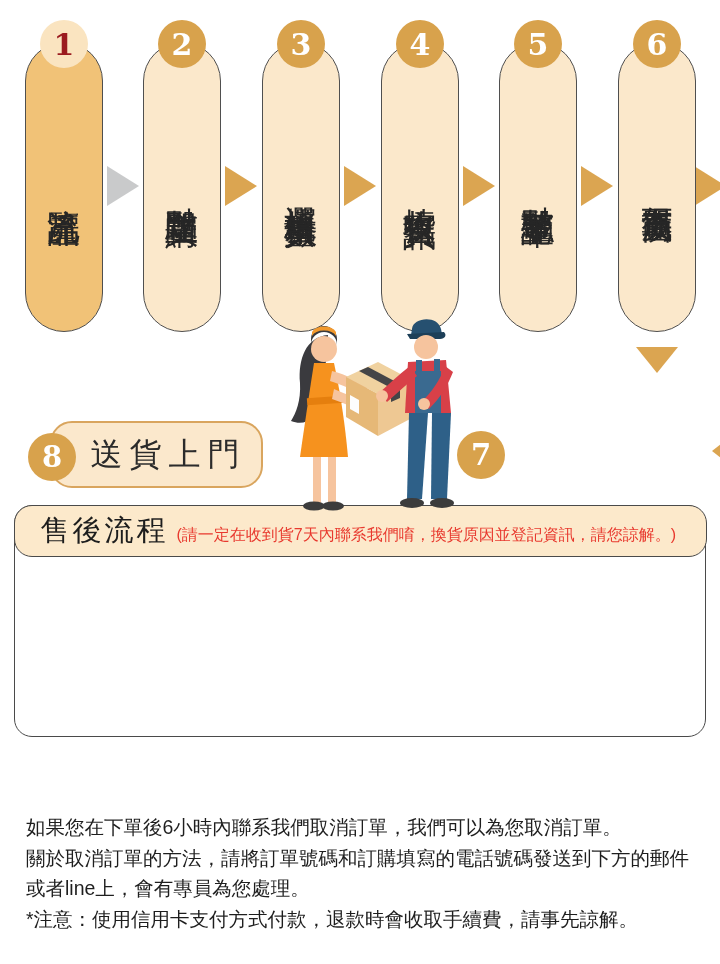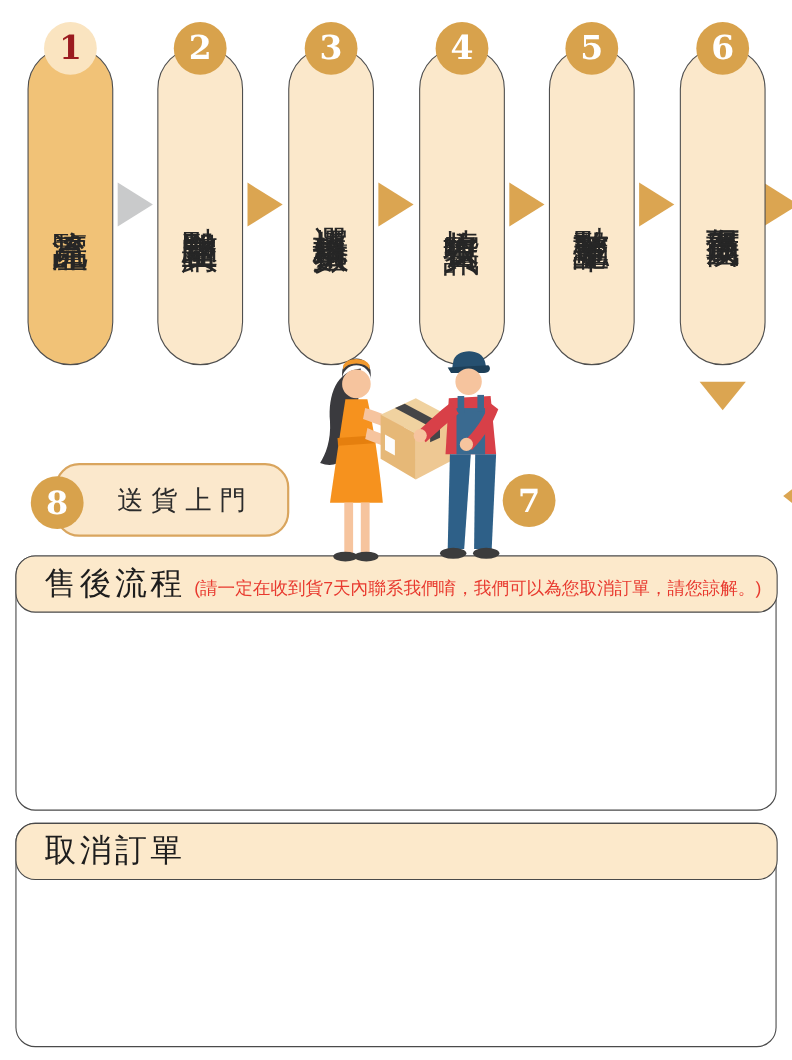--- a/index.html
+++ b/index.html
@@ -39,21 +39,21 @@
     position:absolute;left:712px;top:440px;width:0;height:0;
     border-top:11px solid transparent;border-bottom:11px solid transparent;
     border-right:14px solid #dba551;
   }
   
   .hpill{
     position:absolute;top:421px;height:67px;border-radius:22px;box-sizing:border-box;
     background:#fbe8cc;border:2px solid #d9a55e;z-index:1;
     display:flex;align-items:center;justify-content:center;
   }
-  .hpill .hlabel{font-size:24px;letter-spacing:7px;font-weight:500;color:#2b2b2b;}
+  .hpill .hlabel{font-size:32px;letter-spacing:7px;font-weight:500;color:#2b2b2b;}
   .hpill-circle{
     position:absolute;width:48px;height:48px;border-radius:50%;background:#d8a24c;
     z-index:2;display:flex;align-items:center;justify-content:center;
     font-family:"DejaVu Serif",serif;font-weight:bold;font-size:29px;color:#ffffff;
   }
   
   .info-box{
     position:absolute;left:14px;width:692px;box-sizing:border-box;
     background:#ffffff;border:1.5px solid #4a4a4a;border-radius:18px;z-index:1;
   }
@@ -117,36 +117,31 @@
     <span class="hlabel">送貨上門</span>
   </div>
   <div class="hpill-circle" style="left:28px;top:433px">8</div>
 
   <div class="hpill-circle" style="left:457px;top:431px">7</div>
   <div class="edge-arrow"></div>
 
   <div class="info-box" style="top:505px;height:232px">
     <div class="box-band">
       <span class="box-title">售後流程</span>
-      <span class="box-note">(請一定在收到貨7天內聯系我們唷，我們可以為您取消訂單，請您諒解。)</span>
+      <span class="box-note">(請一定在收到貨7天內聯系我們唷，換貨原因並登記資訊，請您諒解。)</span>
     </div>
   </div>
   <div class="as-list">
     <p>1. 申請：添加客服line或者發送郵件申請退/換貨</p>
     <p>2. 辦理：客服接到您退/換貨要求後，向您核實商品退/換貨原因並登記資訊</p>
     <p>3. 取貨：客服聯繫安排宅配到府取貨</p>
     <p>4. 核實：送達後倉庫核實商品完好</p>
     <p>5. 退/換貨：退回貨款或者重新寄商品給您</p>
   </div>
 
-  <div class="info-box" style="top:748px;height:204px">
-    <div class="box-band">
-      <span class="box-title">取消訂單</span>
-    </div>
-  </div>
   <div class="co-body">
     <p>如果您在下單後6小時內聯系我們取消訂單，我們可以為您取消訂單。</p>
     <p>關於取消訂單的方法，請將訂單號碼和訂購填寫的電話號碼發送到下方的郵件或者line上，會有專員為您處理。</p>
     <p>*注意：使用信用卡支付方式付款，退款時會收取手續費，請事先諒解。</p>
   </div>
 
   <svg class="illus" viewBox="0 0 200 212">
 
     <path d="M66,30 C44,32 36,54 38,78 C39,96 34,108 29,116 C44,122 55,112 58,98 L64,56 Z" fill="#3a3a3e"></path>
     <circle cx="62" cy="44" r="13" fill="#f6c49e"></circle>

